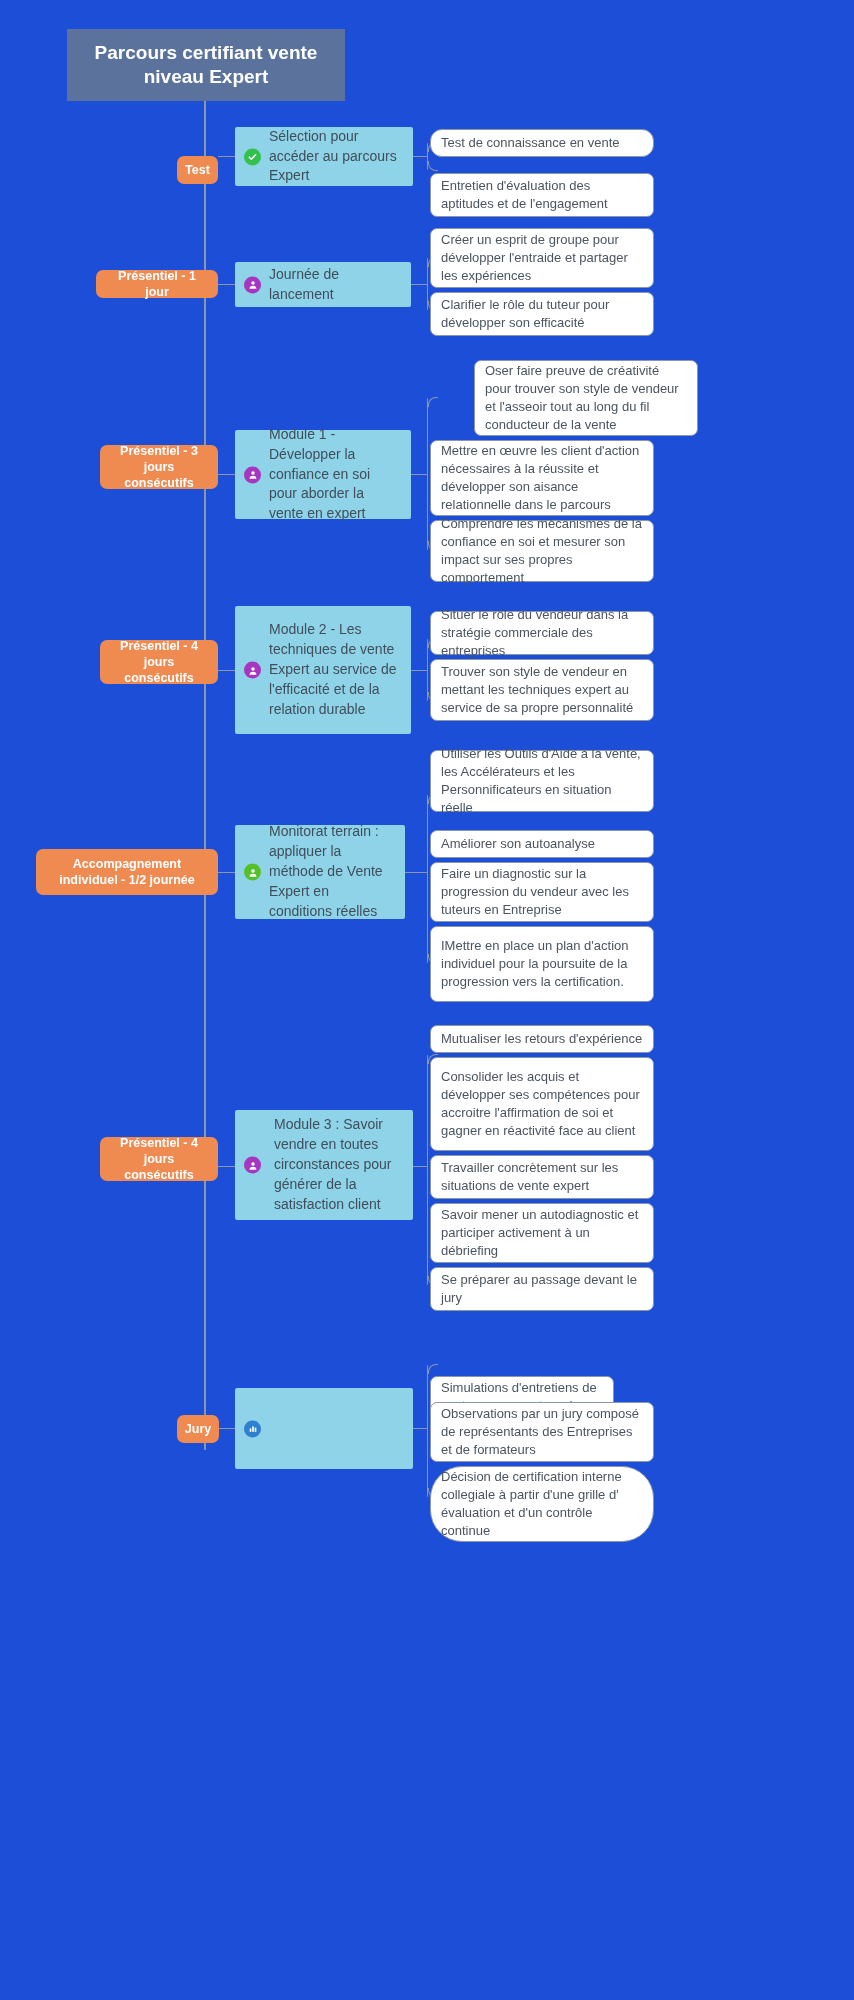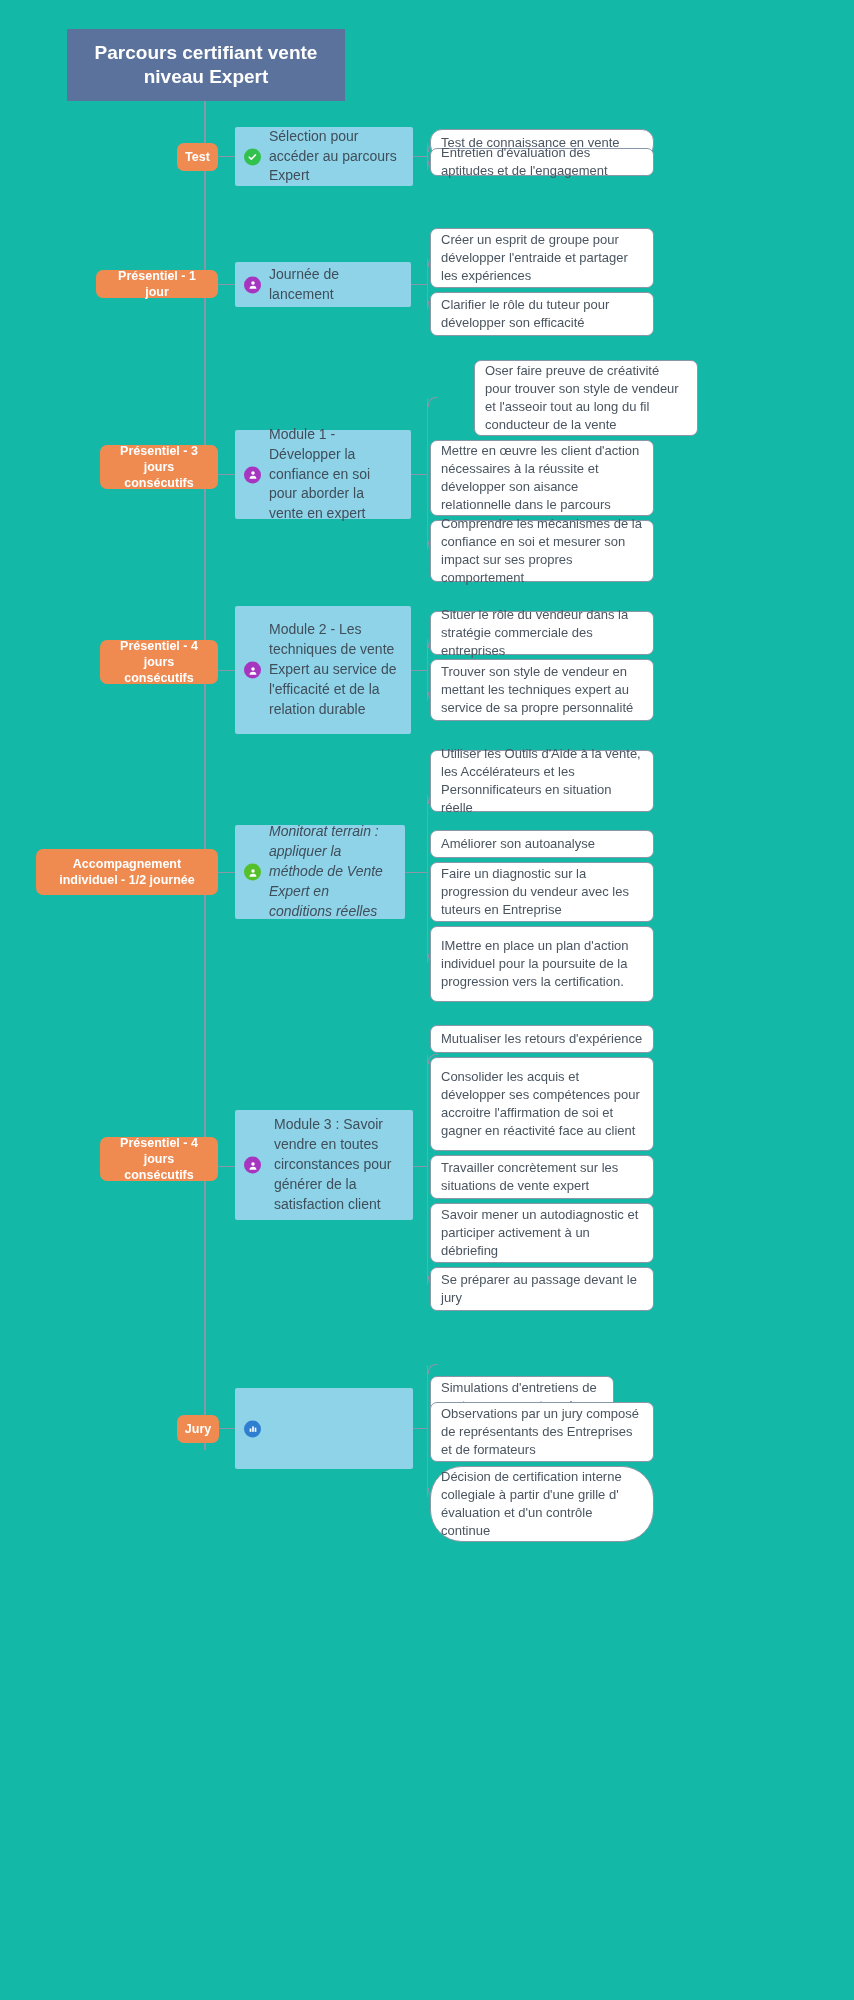--- a/index.html
+++ b/index.html
@@ -5,21 +5,21 @@
   * { box-sizing: border-box; }
   html, body {
     margin: 0; padding: 0;
     background: #ffffff;
     font-family: "Liberation Sans", sans-serif;
   }
   #canvas {
     position: relative;
     width: 854px;
     height: 2000px;
-    background: #14b8a6;
+    background: #1d4ed8;
     overflow: hidden;
   }
 
   
   .spine {
     position: absolute;
     left: 204px;
     top: 100px;
     width: 2px;
     height: 1350px;
@@ -117,34 +117,34 @@
 </style>
 </head>
 <body>
 
 <div id="canvas">
 
   <div class="spine"></div>
 
   <div class="title-box">Parcours certifiant vente niveau Expert</div>
 
-  <div class="badge" style="left:177px; top:143px; width:41px; height:28px;">Test</div>
+  <div class="badge" style="left:177px; top:156px; width:41px; height:28px;">Test</div>
   <div class="conn conn-h" style="left:218px; top:156px; width:17px;"></div>
   <div class="node" style="left:235px; top:127px; width:178px; height:59px;">
     <span class="node-icon ic-check">
       <svg width="11" height="11" viewBox="0 0 12 12">
           <path d="M2.5 6.2 L4.7 8.4 L9.3 3.6" stroke="#fff" stroke-width="1.7" fill="none" stroke-linecap="round" stroke-linejoin="round"></path>
         </svg>
     </span>
     <span class="node-text">Sélection pour accéder au parcours Expert</span>
   </div>
   <div class="conn conn-h" style="left:413px; top:156px; width:14px;"></div>
   <div class="bracket" style="left:427px; top:143px; height:27px;"></div>
   <div class="leaf" style="left:430px; top:129px; width:224px; height:28px;border-radius:12px;">Test de connaissance en vente</div>
-  <div class="leaf" style="left:430px; top:148px; width:224px; height:28px;">Entretien d'évaluation des aptitudes et de l'engagement</div>
+  <div class="leaf" style="left:430px; top:173px; width:224px; height:44px;">Entretien d'évaluation des aptitudes et de l'engagement</div>
 
   <div class="badge" style="left:96px; top:270px; width:122px; height:28px;">Présentiel - 1 jour</div>
   <div class="conn conn-h" style="left:218px; top:284px; width:17px;"></div>
   <div class="node" style="left:235px; top:262px; width:176px; height:45px;">
     <span class="node-icon ic-person">
       <svg width="10" height="10" viewBox="0 0 12 12">
           <circle cx="6" cy="4.1" r="2.1" fill="#fff"></circle>
           <path d="M1.8 11 a4.2 3.6 0 0 1 8.4 0 z" fill="#fff"></path>
         </svg>
     </span>
@@ -183,21 +183,21 @@
     </span>
     <span class="node-text">Module 2 - Les techniques de vente Expert au service de l'efficacité et de la relation durable</span>
   </div>
   <div class="conn conn-h" style="left:411px; top:670px; width:16px;"></div>
   <div class="bracket" style="left:427px; top:639px; height:62px;"></div>
   <div class="leaf" style="left:430px; top:611px; width:224px; height:44px;">Situer le rôle du vendeur dans la stratégie commerciale des entreprises</div>
   <div class="leaf" style="left:430px; top:659px; width:224px; height:62px;">Trouver son style de vendeur en mettant les techniques expert au service de sa propre personnalité</div>
 
   <div class="badge" style="left:36px; top:849px; width:182px; height:46px;">Accompagnement individuel - 1/2 journée</div>
   <div class="conn conn-h" style="left:218px; top:872px; width:17px;"></div>
-  <div class="node" style="left:235px; top:825px; width:170px; height:94px;font-style:italic;">
+  <div class="node" style="left:235px; top:825px; width:170px; height:94px;">
     <span class="node-icon ic-green">
       <svg width="10" height="10" viewBox="0 0 12 12">
           <circle cx="6" cy="4.1" r="2.1" fill="#fff"></circle>
           <path d="M1.8 11 a4.2 3.6 0 0 1 8.4 0 z" fill="#fff"></path>
         </svg>
     </span>
     <span class="node-text">Monitorat terrain : appliquer la méthode de Vente Expert en conditions réelles</span>
   </div>
   <div class="conn conn-h" style="left:405px; top:872px; width:22px;"></div>
   <div class="bracket" style="left:427px; top:795px; height:168px;"></div>

